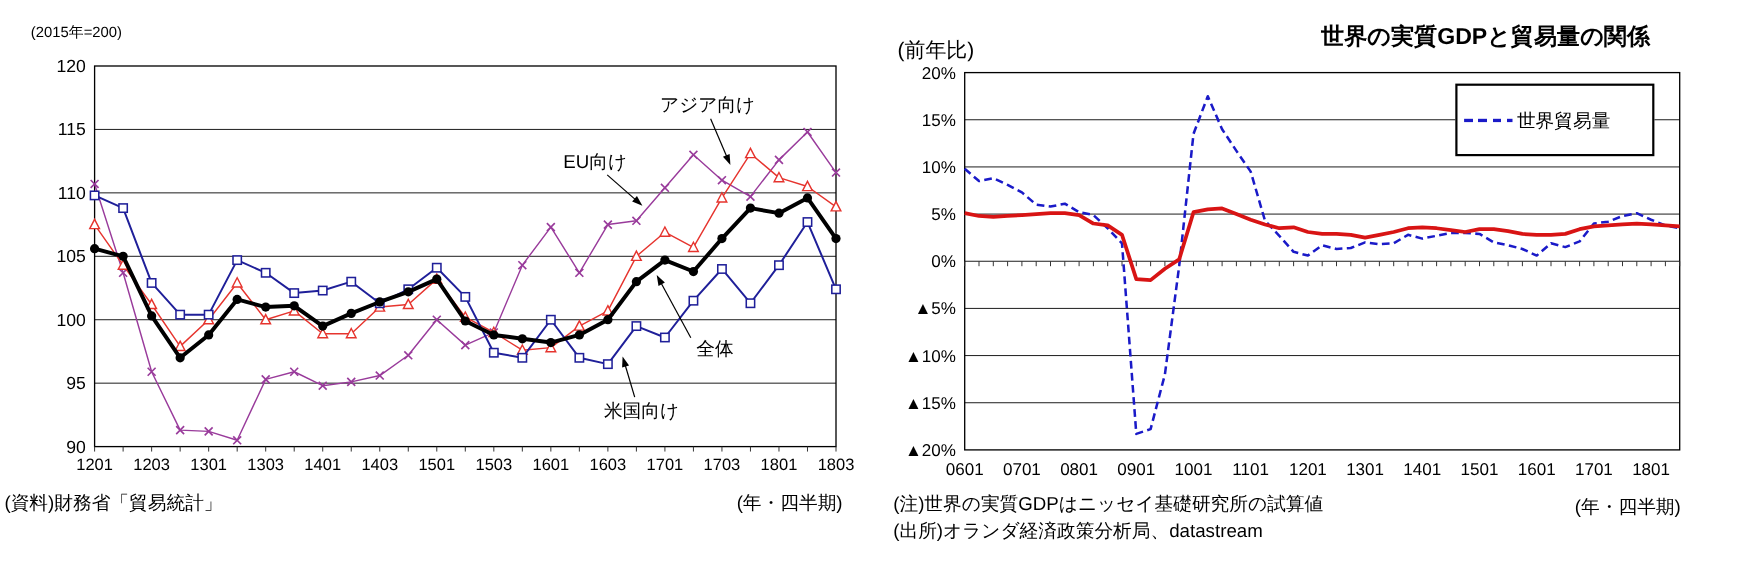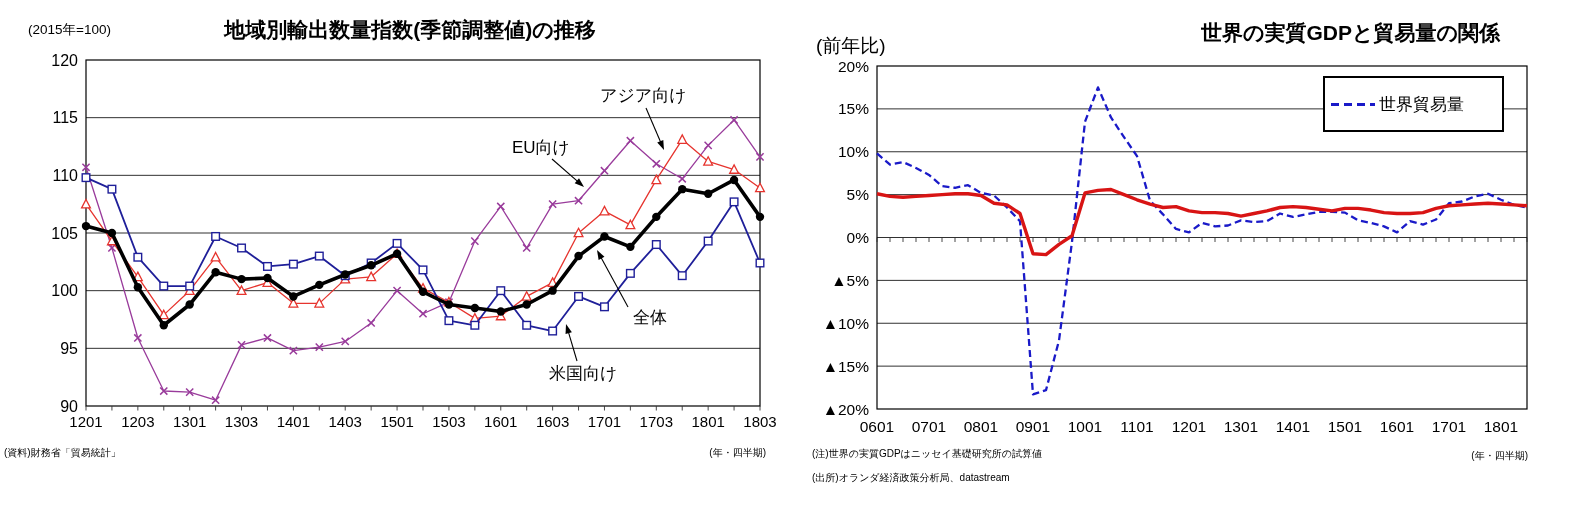--- a/index.html
+++ b/index.html
@@ -1,23 +1,23 @@
 <!DOCTYPE html>
 <html><head>
 <meta charset="utf-8">
 <style>
   html,body{margin:0;padding:0;background:#fff;}
   .page{position:relative;width:1589px;height:527px;background:#ffffff;
         font-family:"Liberation Sans",sans-serif;color:#000;overflow:hidden;}
   .abs{position:absolute;}
   .title{font-size:21px;font-weight:bold;white-space:nowrap;}
   .small{font-size:13.5px;white-space:nowrap;}
-  .note{font-size:10px;white-space:nowrap;}
+  .note{font-size:17px;white-space:nowrap;}
   svg{font-family:"Liberation Sans",sans-serif;}
-  .legend{left:1323px;top:76px;width:181px;height:56px;border:2px solid #000;
+  .legend{left:1323px;top:76px;width:181px;height:66px;border:2px solid #000;
           background:#fff;box-sizing:border-box;display:flex;flex-direction:column;
           justify-content:center;gap:7px;padding-left:6px;}
   .lrow{display:flex;align-items:center;gap:4px;font-size:17px;white-space:nowrap;}
   .sw-dash{display:inline-block;width:44px;height:3px;
            background:repeating-linear-gradient(90deg,#1a1ac8 0 8px,rgba(0,0,0,0) 8px 13px);}
   .sw-solid{display:inline-block;width:44px;height:4px;background:#d81414;border-radius:2px;}
 </style>
 </head>
 <body>
 
@@ -282,22 +282,21 @@
       <text x="441" y="432" font-size="15.5" text-anchor="middle" fill="#000">1301</text>
       <text x="493" y="432" font-size="15.5" text-anchor="middle" fill="#000">1401</text>
       <text x="545" y="432" font-size="15.5" text-anchor="middle" fill="#000">1501</text>
       <text x="597" y="432" font-size="15.5" text-anchor="middle" fill="#000">1601</text>
       <text x="649" y="432" font-size="15.5" text-anchor="middle" fill="#000">1701</text>
       <text x="701" y="432" font-size="15.5" text-anchor="middle" fill="#000">1801</text>
       <polyline points="77,153.465 90,164.6125 103,162.04000000000002 116,168.04249999999996 129,174.9025 142,186.05 155,187.76500000000001 168,185.19249999999997 181,192.91 194,195.48250000000002 207,207.4875 220,221.2075 233,394.4225 246,390.135 259,340.4 272,241.7875 285,121.73750000000001 298,87.4375 311,117.44999999999999 324,137.1725 337,156.0375 350,200.6275 363,214.34750000000003 376,228.925 389,232.355 402,222.9225 415,226.3525 428,225.495 441,220.35 454,222.065 467,221.2075 480,213.48999999999998 493,216.92000000000002 506,214.34750000000003 519,211.775 532,211.775 545,212.6325 558,220.35 571,222.9225 584,226.3525 597,232.355 610,221.2075 623,224.6375 636,219.4925 649,203.2 662,201.48499999999999 675,196.34 688,193.76749999999998 701,199.77000000000004 714,204.915 727,207.4875" fill="none" stroke="#1a1ac8" stroke-width="2.3" stroke-linejoin="round" stroke-dasharray="7 4"></polyline>
       <polyline points="77,193.76749999999998 90,196.34 103,197.1975 116,196.34 129,195.48250000000002 142,194.625 155,193.76749999999998 168,193.76749999999998 181,195.48250000000002 194,203.2 207,204.915 220,213.48999999999998 233,253.7925 246,254.65 259,244.36 272,235.78500000000003 285,192.91 298,190.3375 311,189.47999999999996 324,194.625 337,199.77000000000004 350,204.05750000000003 363,207.4875 376,206.63 389,210.9175 402,212.6325 415,212.6325 428,213.48999999999998 441,216.0625 454,213.48999999999998 467,210.9175 480,207.4875 493,206.63 506,207.4875 519,209.2025 532,210.9175 545,208.345 558,208.345 571,210.06 584,212.6325 597,213.48999999999998 610,213.48999999999998 623,212.6325 636,208.345 649,205.7725 662,204.915 675,204.05750000000003 688,203.2 701,204.05750000000003 714,204.915 727,205.7725" fill="none" stroke="#d81414" stroke-width="3.4" stroke-linejoin="round"></polyline>
     </svg>
 
-  <div class="title abs" style="left:90px;top:16px;width:640px;text-align:center">地域別輸出数量指数(季節調整値)の推移</div>
-  <div class="small abs" style="left:28px;top:21px">(2015年=100)</div>
+  <div class="small abs" style="left:28px;top:21px">(2015年=200)</div>
   <div class="note abs" style="left:4px;top:446px">(資料)財務省「貿易統計」</div>
   <div class="note abs" style="left:606px;top:446px;width:160px;text-align:right">(年・四半期)</div>
 
   <div class="title abs" style="left:840px;top:19px;width:660px;text-align:right">世界の実質GDPと貿易量の関係</div>
   <div class="small abs" style="left:816px;top:33px;font-size:19px">(前年比)</div>
   <div class="note abs" style="left:812px;top:447px">(注)世界の実質GDPはニッセイ基礎研究所の試算値</div>
   <div class="note abs" style="left:812px;top:471px">(出所)オランダ経済政策分析局、datastream</div>
   <div class="note abs" style="left:1368px;top:449px;width:160px;text-align:right">(年・四半期)</div>
 
   <div class="legend abs">

